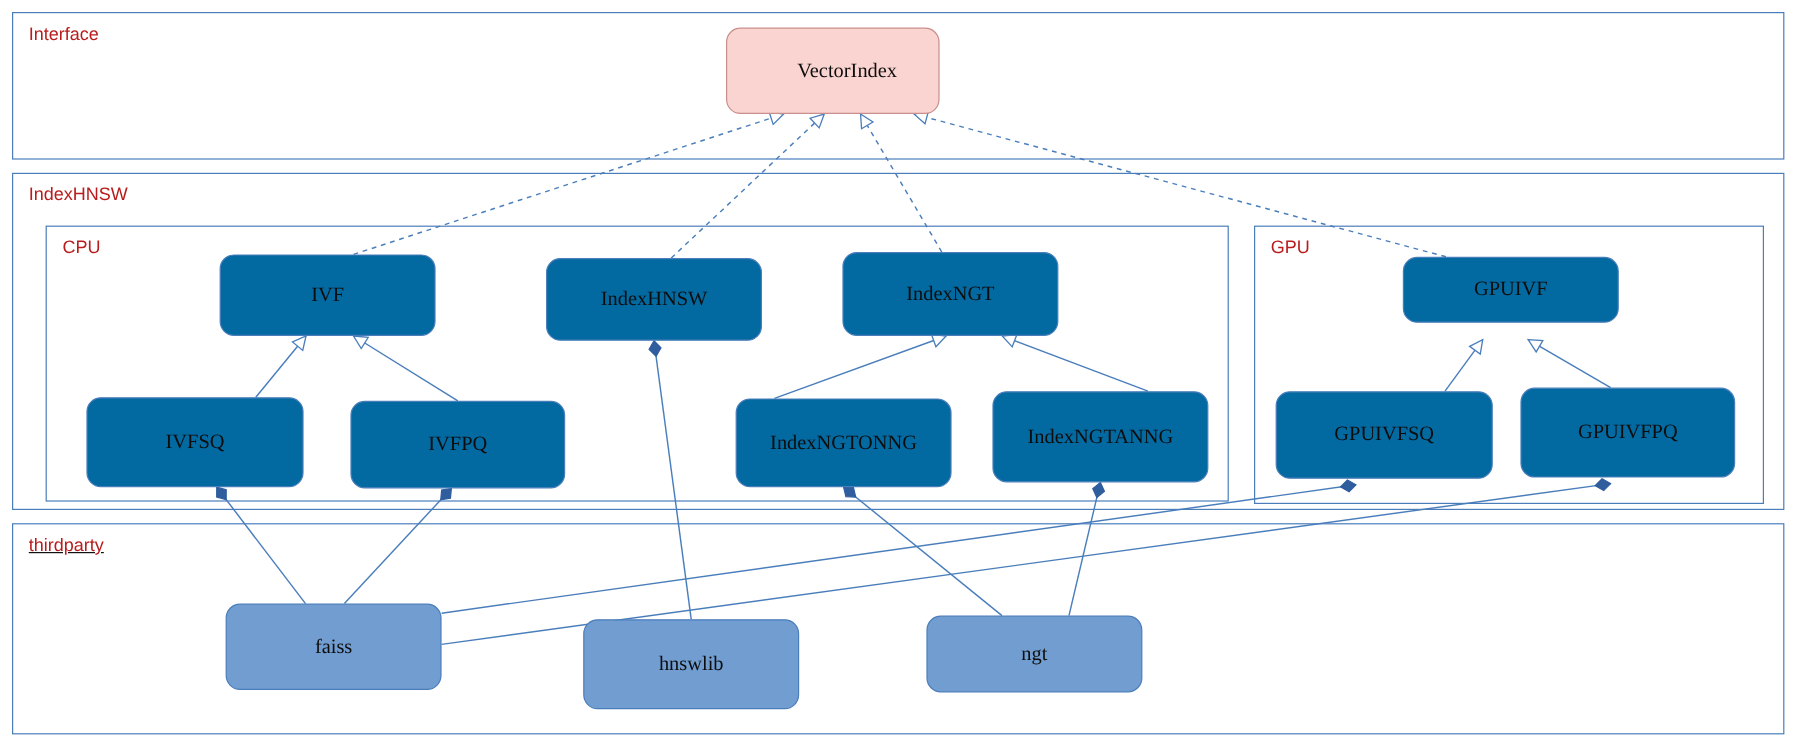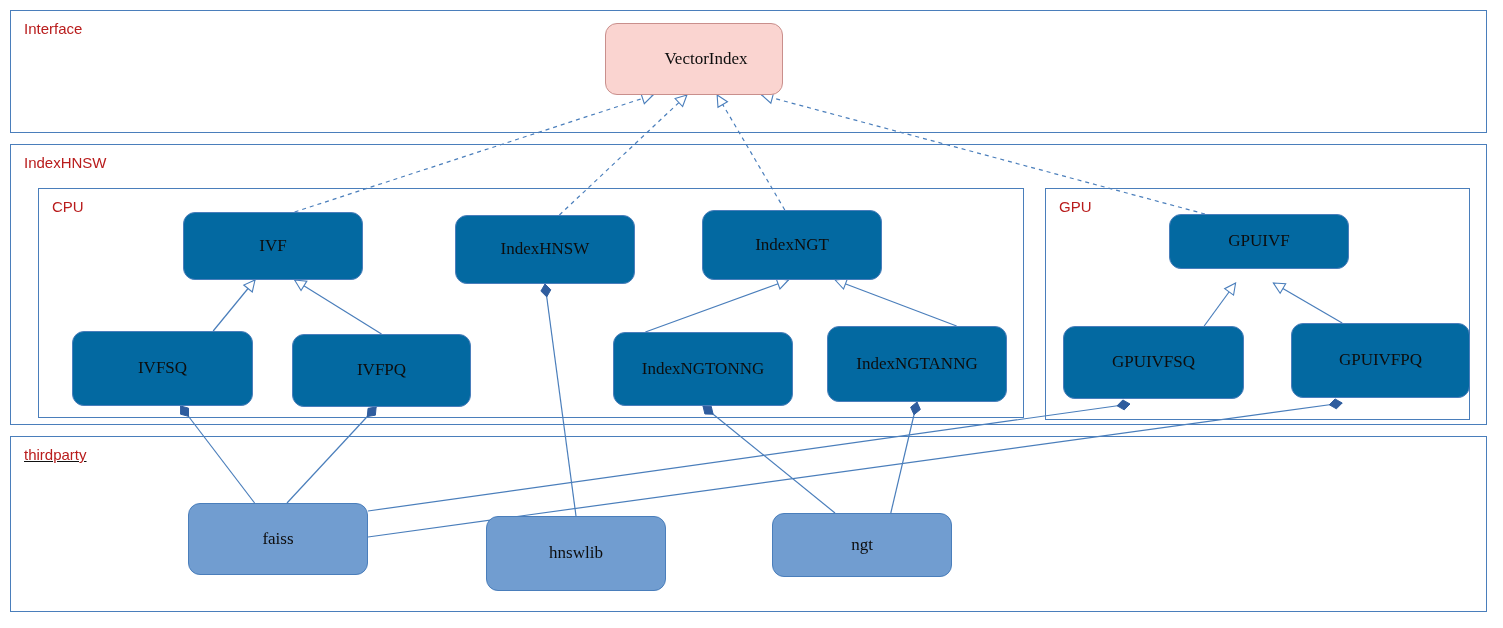--- a/index.html
+++ b/index.html
@@ -110,21 +110,21 @@
       </div>
       <div class="node green" style="left: 613px; top: 332px; width: 180px; height: 74px;">
         <span>IndexNGTONNG</span>
       </div>
       <div class="node green" style="left: 827px; top: 326px; width: 180px; height: 76px;">
         <span>IndexNGTANNG</span>
       </div>
       <div class="node green" style="left: 1063px; top: 326px; width: 181px; height: 73px;">
         <span>GPUIVFSQ</span>
       </div>
-      <div class="node green" style="left: 1267px; top: 323px; width: 179px; height: 75px; margin-left: 24px;">
+      <div class="node green" style="left: 1267px; top: 323px; width: 179px; height: 75px;">
         <span>GPUIVFPQ</span>
       </div>
       <div class="node blue" style="left: 188px; top: 503px; width: 180px; height: 72px;">
         <span>faiss</span>
       </div>
       <div class="node blue" style="left: 486px; top: 516px; width: 180px; height: 75px;">
         <span>hnswlib</span>
       </div>
       <div class="node blue" style="left: 772px; top: 513px; width: 180px; height: 64px;">
         <span>ngt</span>

